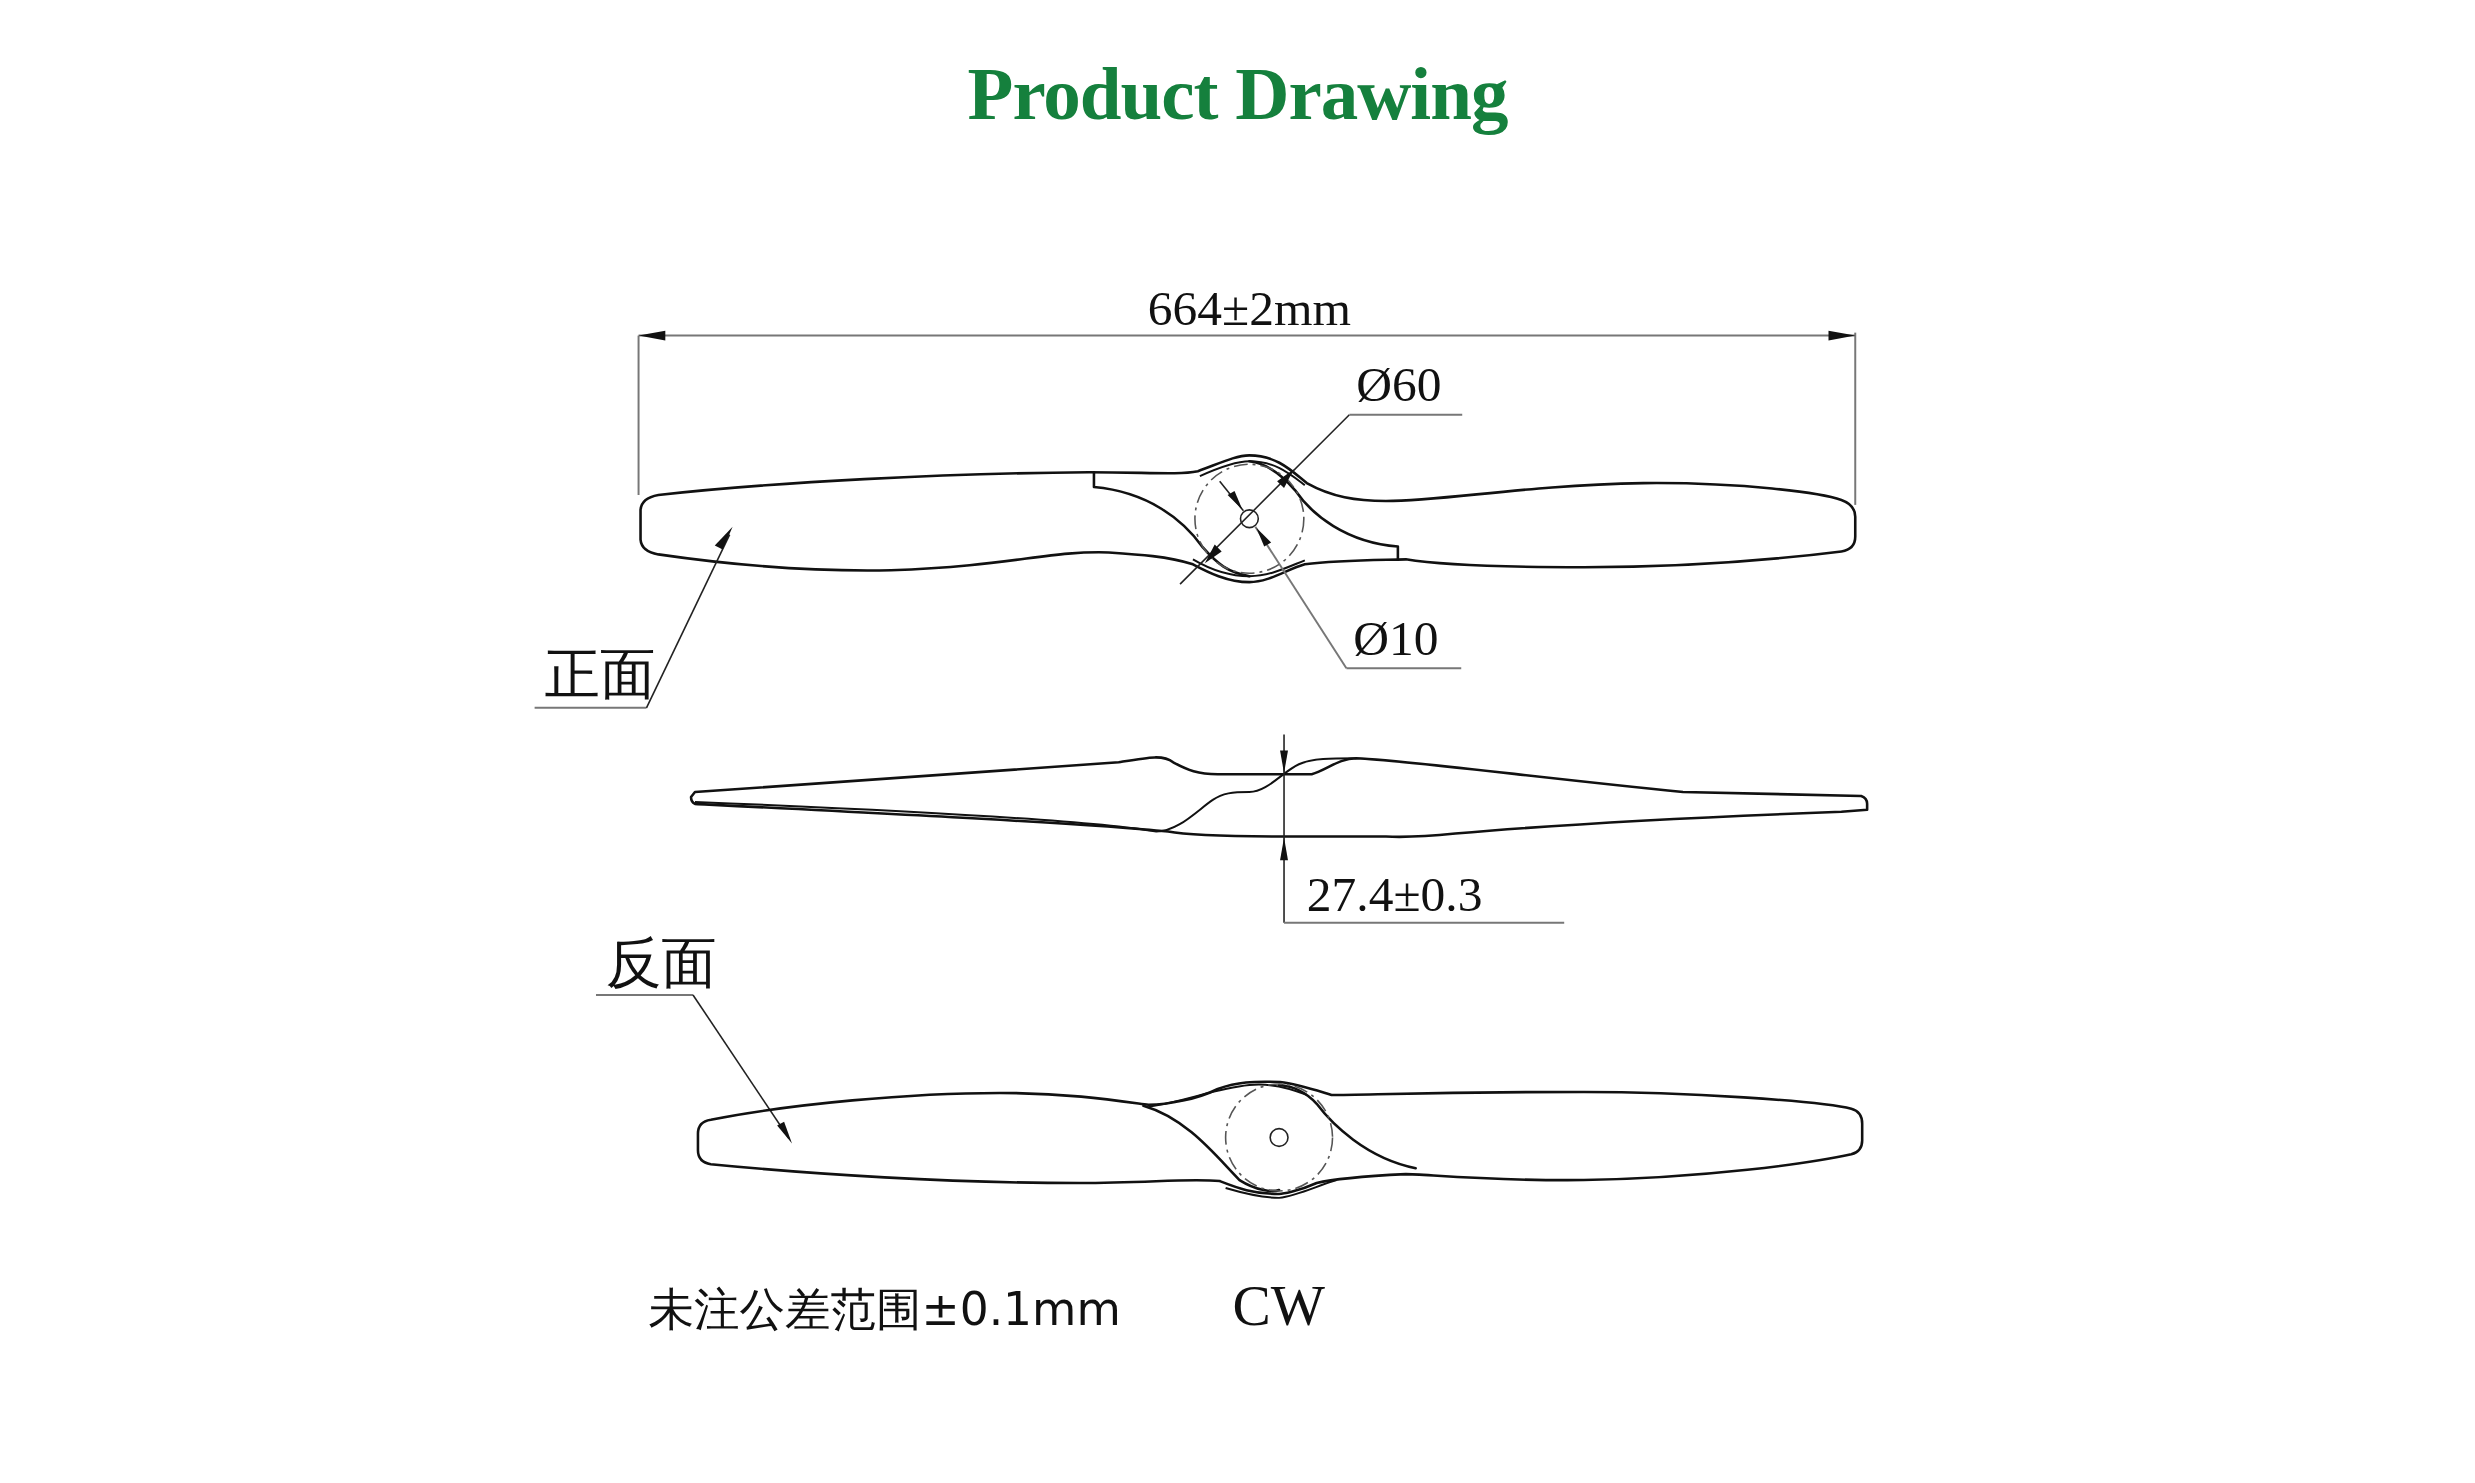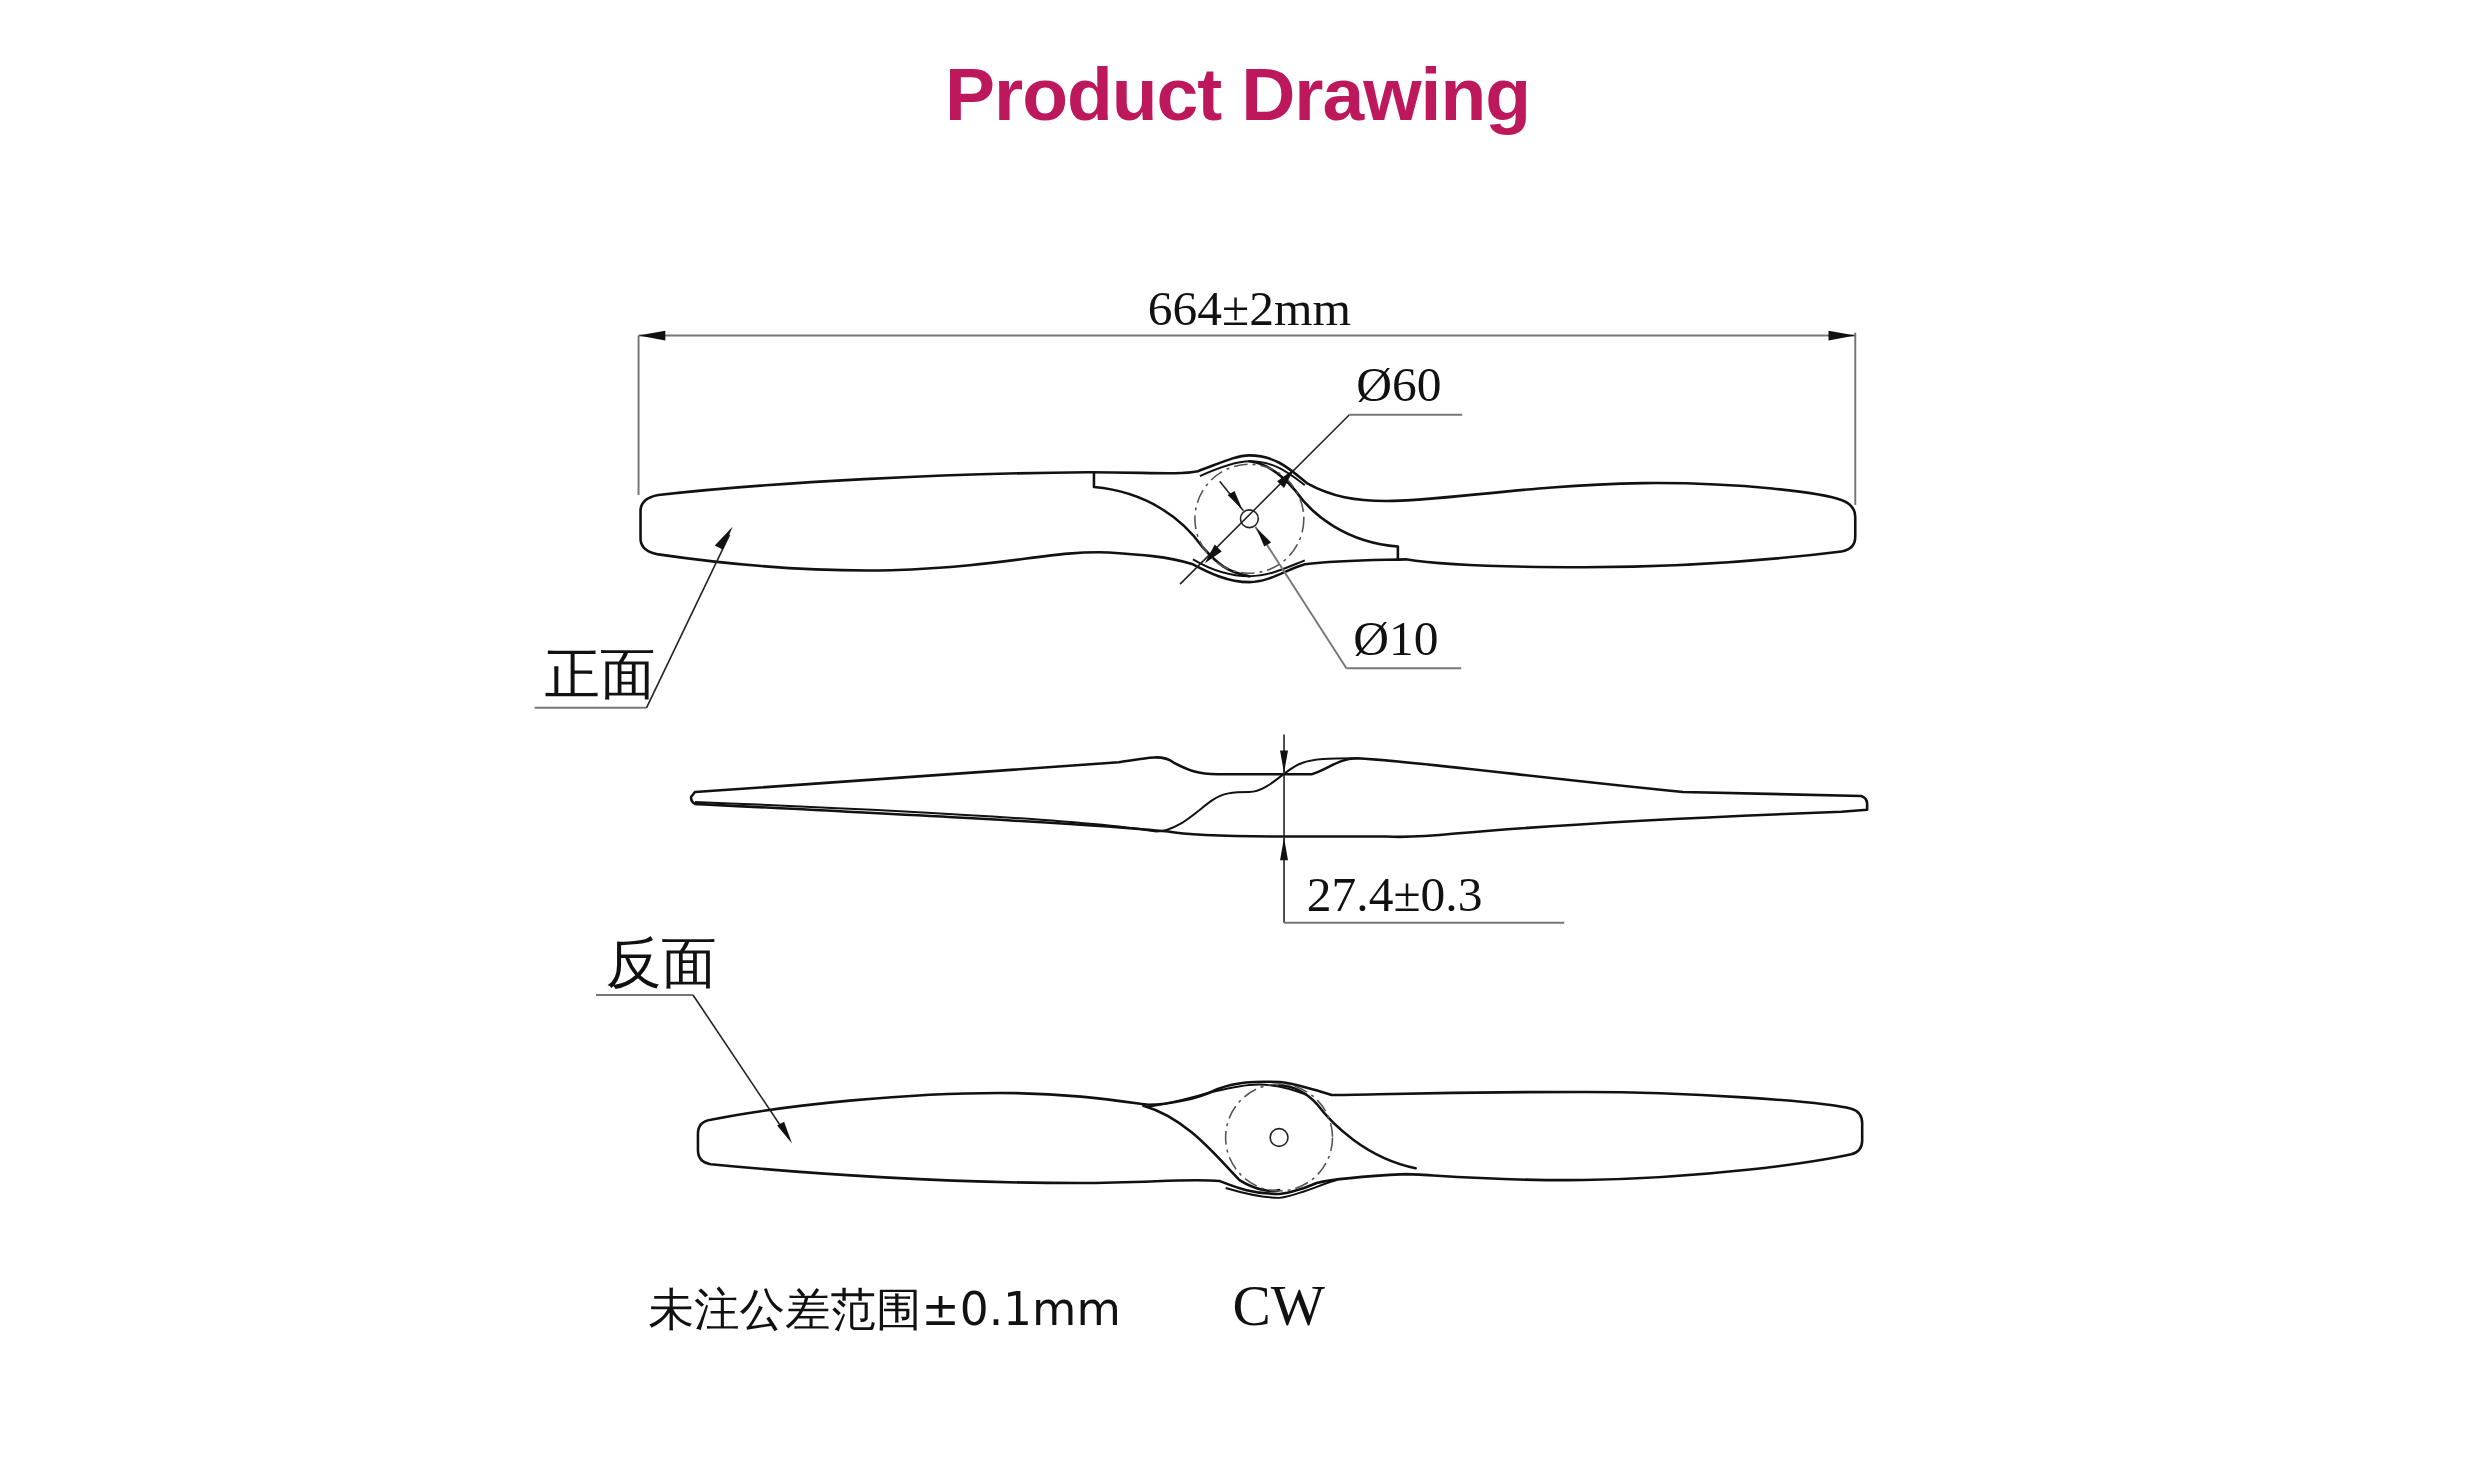--- a/index.html
+++ b/index.html
@@ -1,20 +1,20 @@
 <!DOCTYPE html>
 <html><head>
   <meta charset="utf-8">
   <style>
     html, body { margin: 0; padding: 0; background: #ffffff; }
     body { width: 2475px; height: 1483px; position: relative; overflow: hidden; }
     .page-title {
       position: absolute; left: 0; top: 51px; width: 2475px; text-align: center;
-      font-family: Liberation Sans, sans-serif; font-weight: bold; font-size: 75px;
-      color: #be185d; letter-spacing: -1px; margin: 0;
+      font-family: Liberation Serif, serif; font-weight: bold; font-size: 75px;
+      color: #15803d; letter-spacing: -1px; margin: 0;
     }
     svg.drawing { position: absolute; left: 0; top: 0; }
     .outline { fill: none; stroke: #111111; stroke-width: 2.6; stroke-linejoin: round; stroke-linecap: round; }
     .outline-thin { fill: none; stroke: #111111; stroke-width: 2; }
     .dim { fill: none; stroke: #777777; stroke-width: 2; }
     .dim-dark { fill: none; stroke: #222222; stroke-width: 1.6; }
     .center-dash { fill: none; stroke: #555555; stroke-width: 1.6; stroke-dasharray: 14 5 3 5; }
     .arrowhead { fill: #111111; }
     .dim-text { font-family: "Liberation Serif", serif; font-size: 50px; fill: #111111; }
     .cjk-text { font-family: "DejaVu Sans", sans-serif; font-size: 56px; fill: #111111; }

